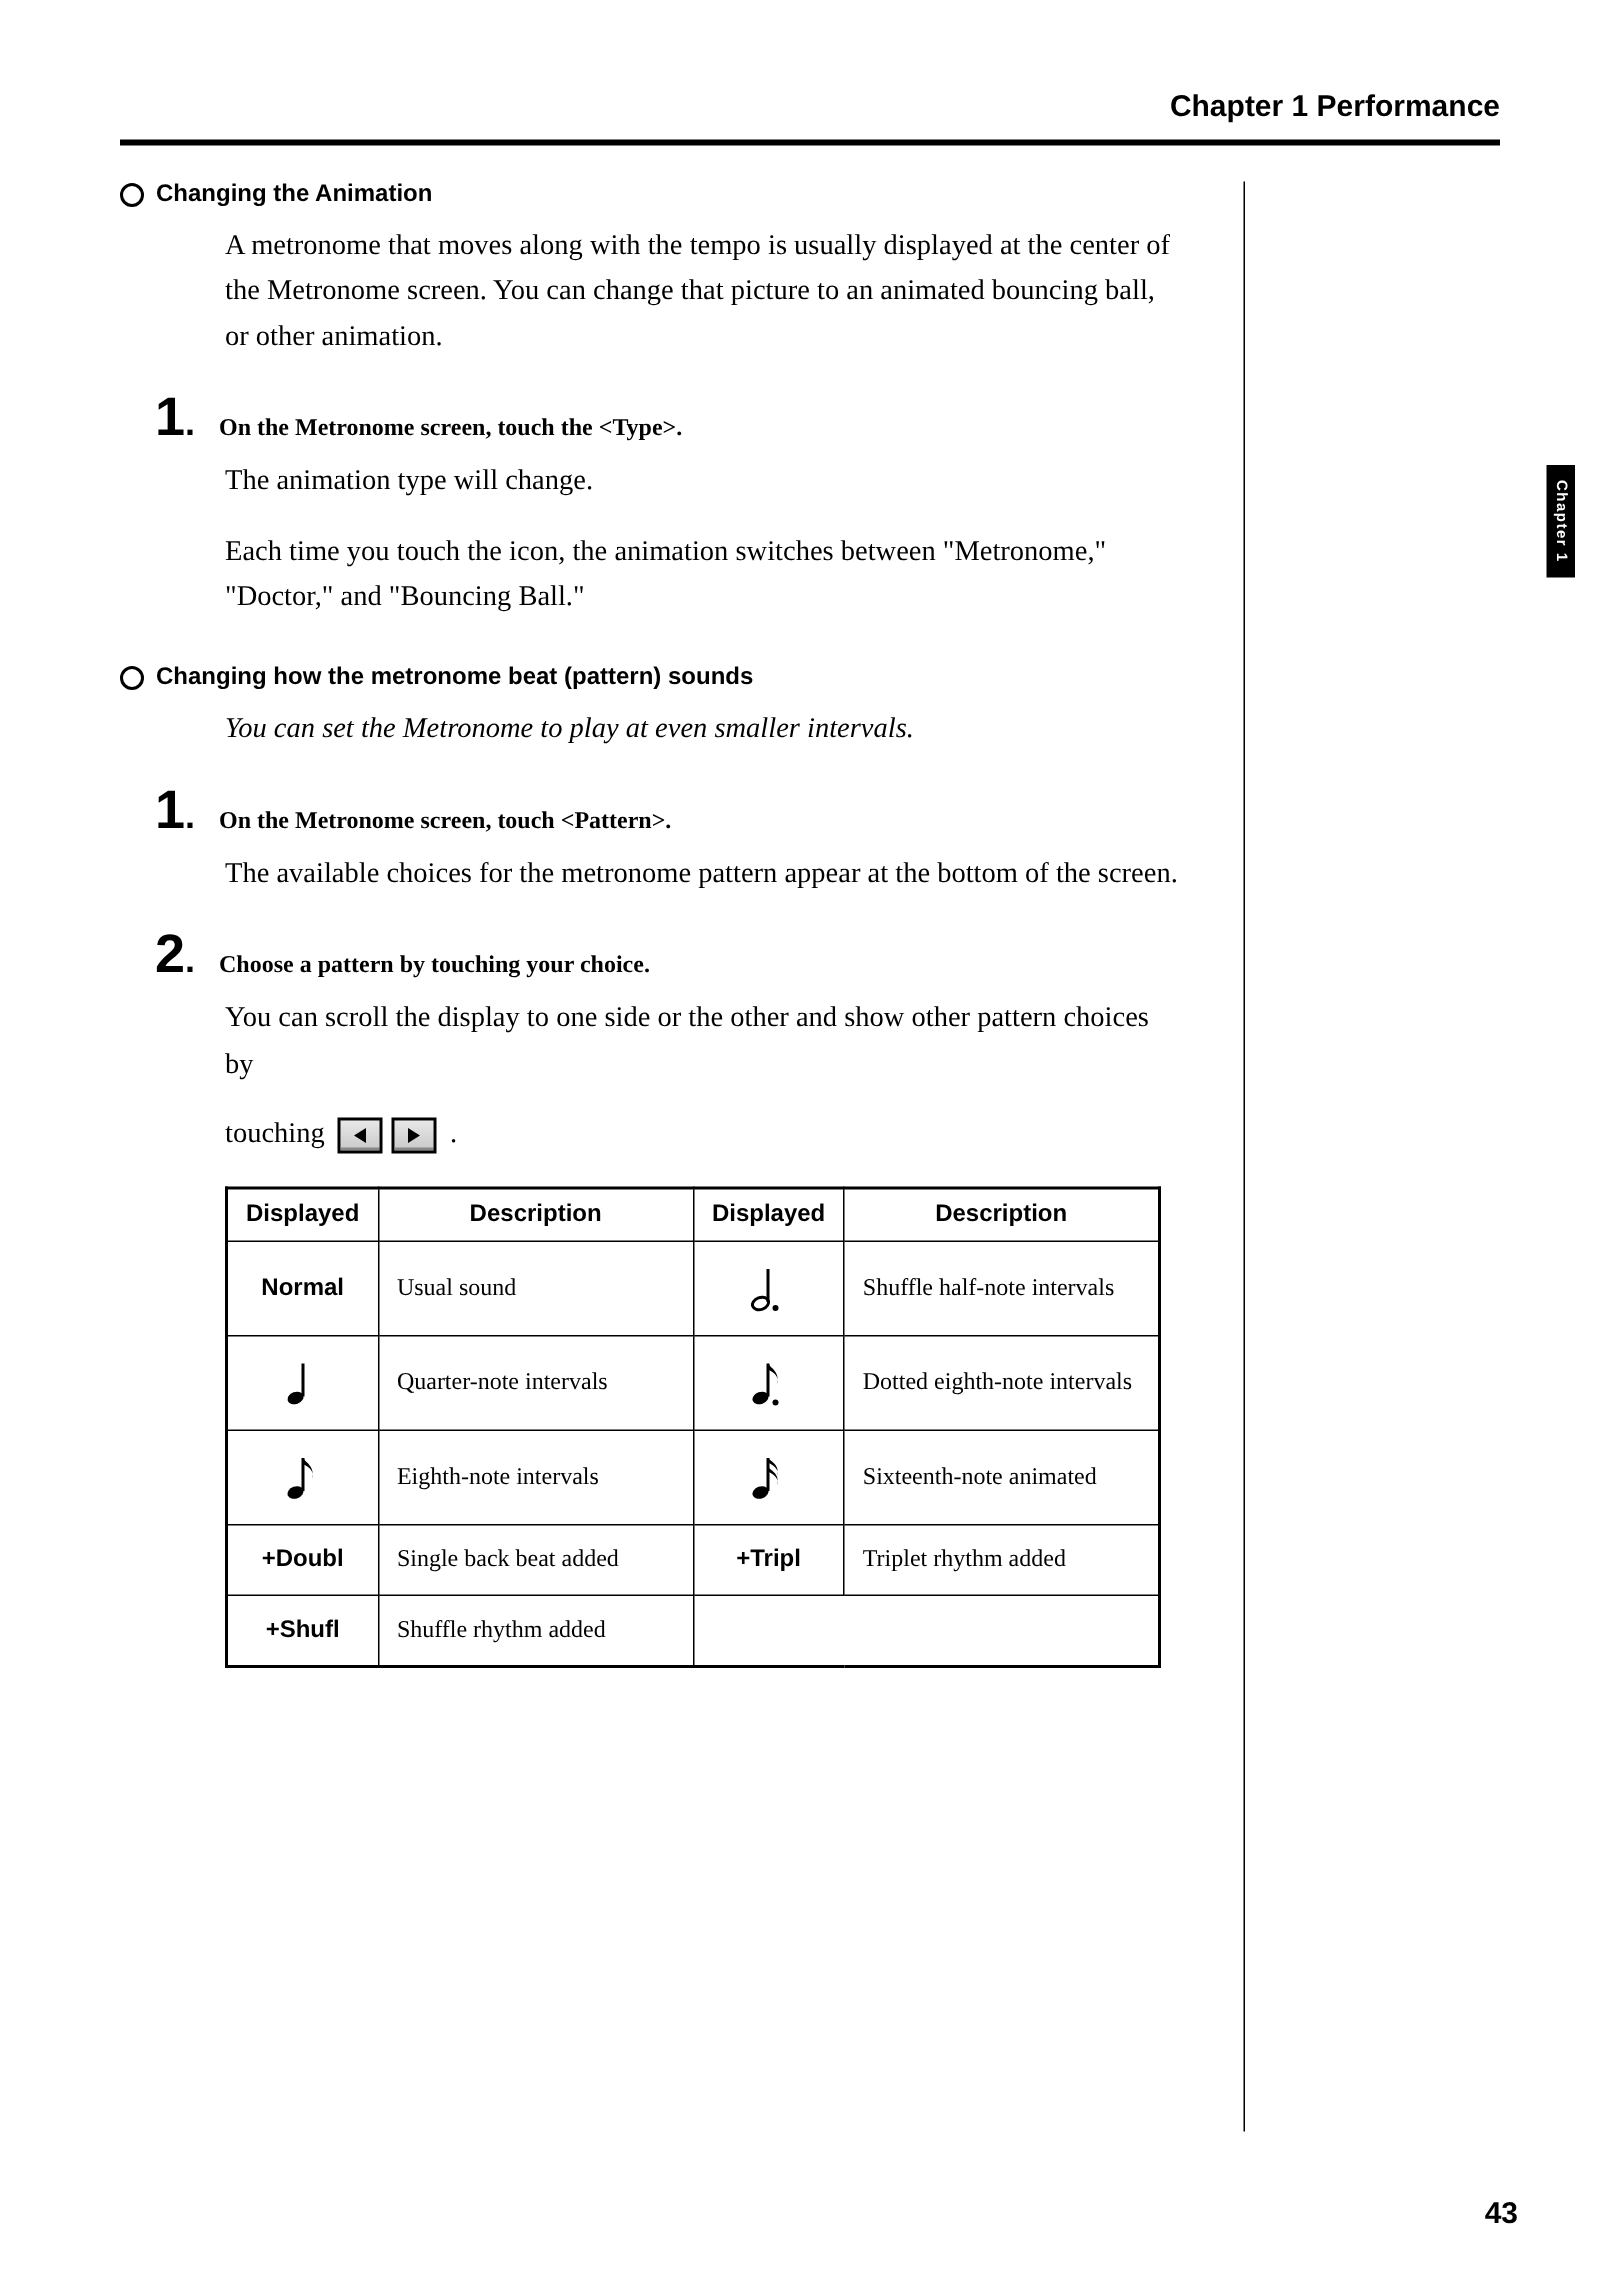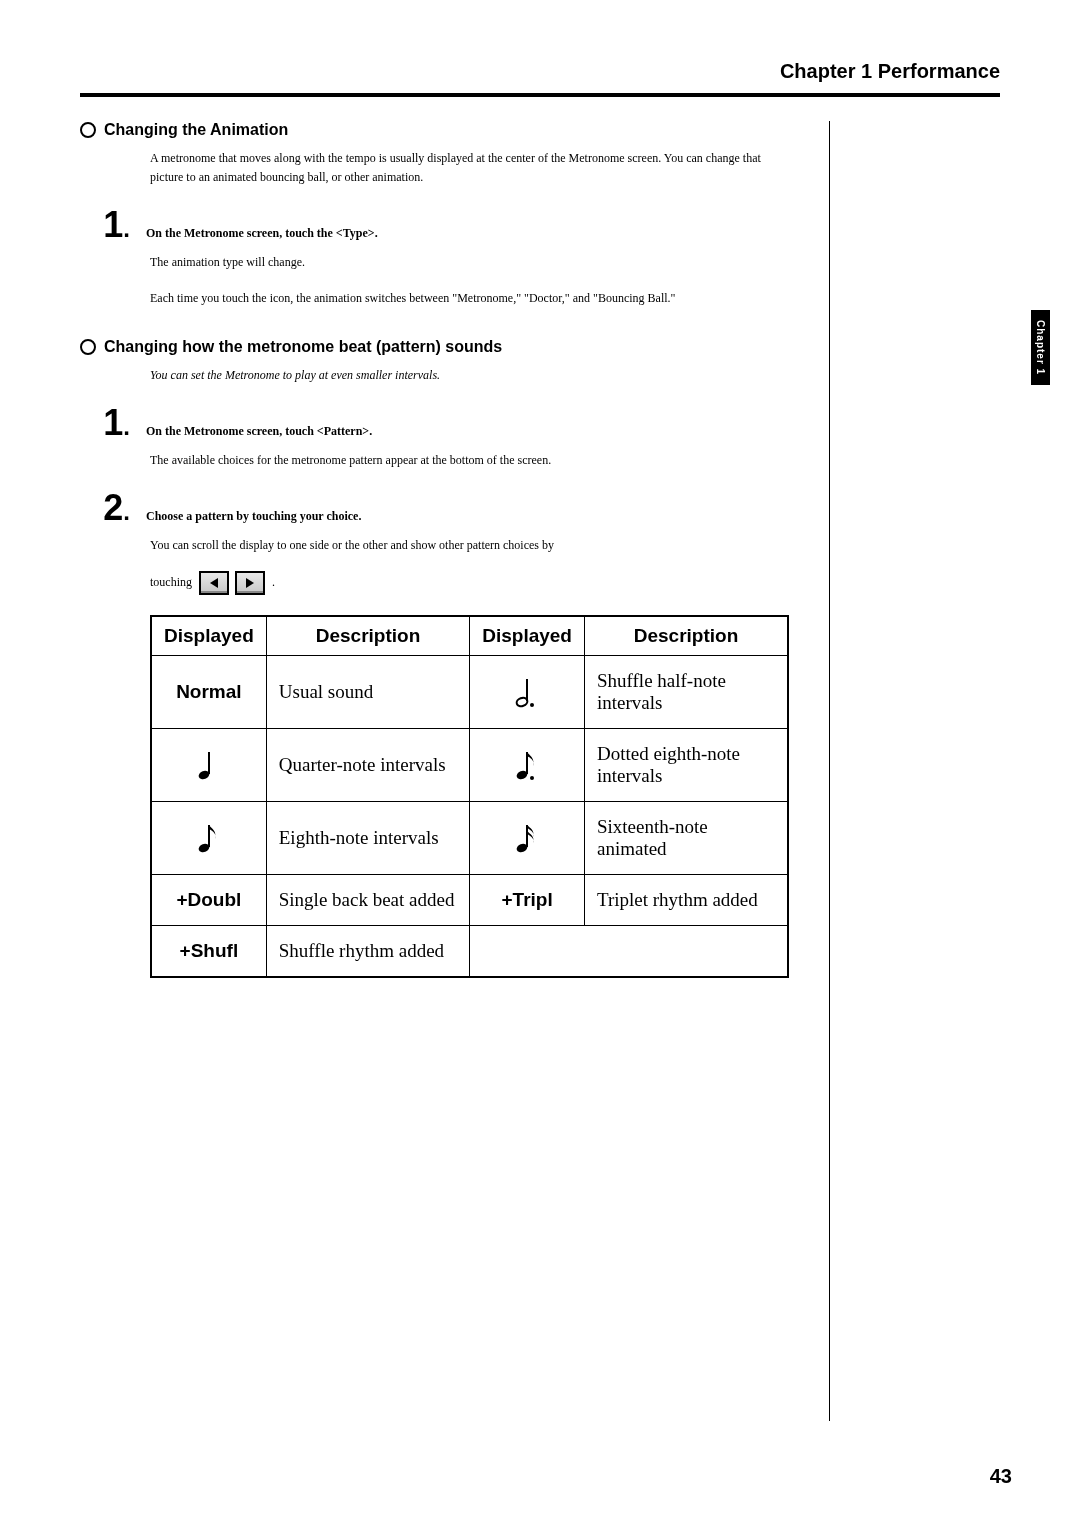--- a/index.html
+++ b/index.html
@@ -57,21 +57,21 @@
     }
     .circle-heading .circle {
       display: inline-block;
       width: 16px;
       height: 16px;
       border: 2px solid #000;
       border-radius: 50%;
       flex-shrink: 0;
     }
     .body-text {
-      font-size: 12px;
+      font-size: 19px;
       line-height: 1.6;
       margin-left: 70px;
       margin-bottom: 16px;
     }
     .step {
       display: flex;
       align-items: baseline;
       gap: 16px;
       margin-bottom: 10px;
       margin-top: 20px;
@@ -84,21 +84,21 @@
       width: 50px;
       text-align: right;
     }
     .step-dot {
       font-family: Arial, Helvetica, sans-serif;
       font-weight: bold;
       font-size: 24px;
     }
     .step-text {
       font-weight: bold;
-      font-size: 12px;
+      font-size: 16px;
       text-align: right;
     }
     .inline-img-wrap {
       display: inline-flex;
       vertical-align: middle;
       gap: 6px;
       margin: 0 4px;
     }
     .arrow-btn {
       display: inline-flex;
@@ -117,21 +117,21 @@
     .pattern-table {
       margin-left: 70px;
       border-collapse: collapse;
       border: 2px solid #000;
       margin-top: 20px;
     }
     .pattern-table th,
     .pattern-table td {
       border: 1px solid #000;
       padding: 14px 12px;
-      font-size: 19px;
+      font-size: 16px;
       text-align: left;
       vertical-align: middle;
     }
     .pattern-table th {
       font-family: Arial, Helvetica, sans-serif;
       font-weight: bold;
       text-align: center;
       padding: 8px 12px;
     }
     .pattern-table td.displayed {

